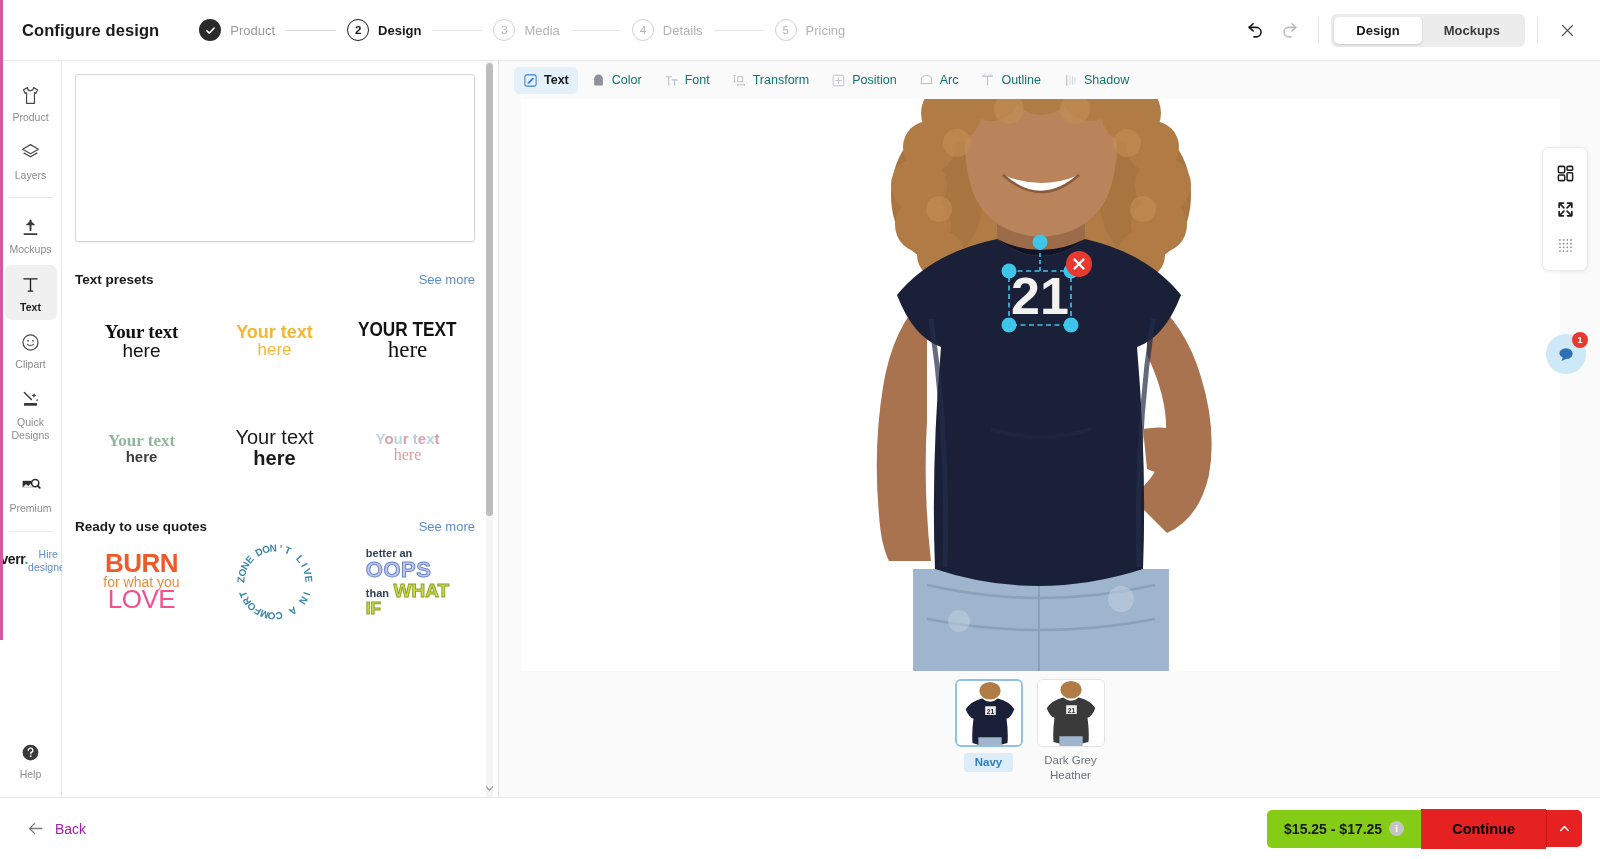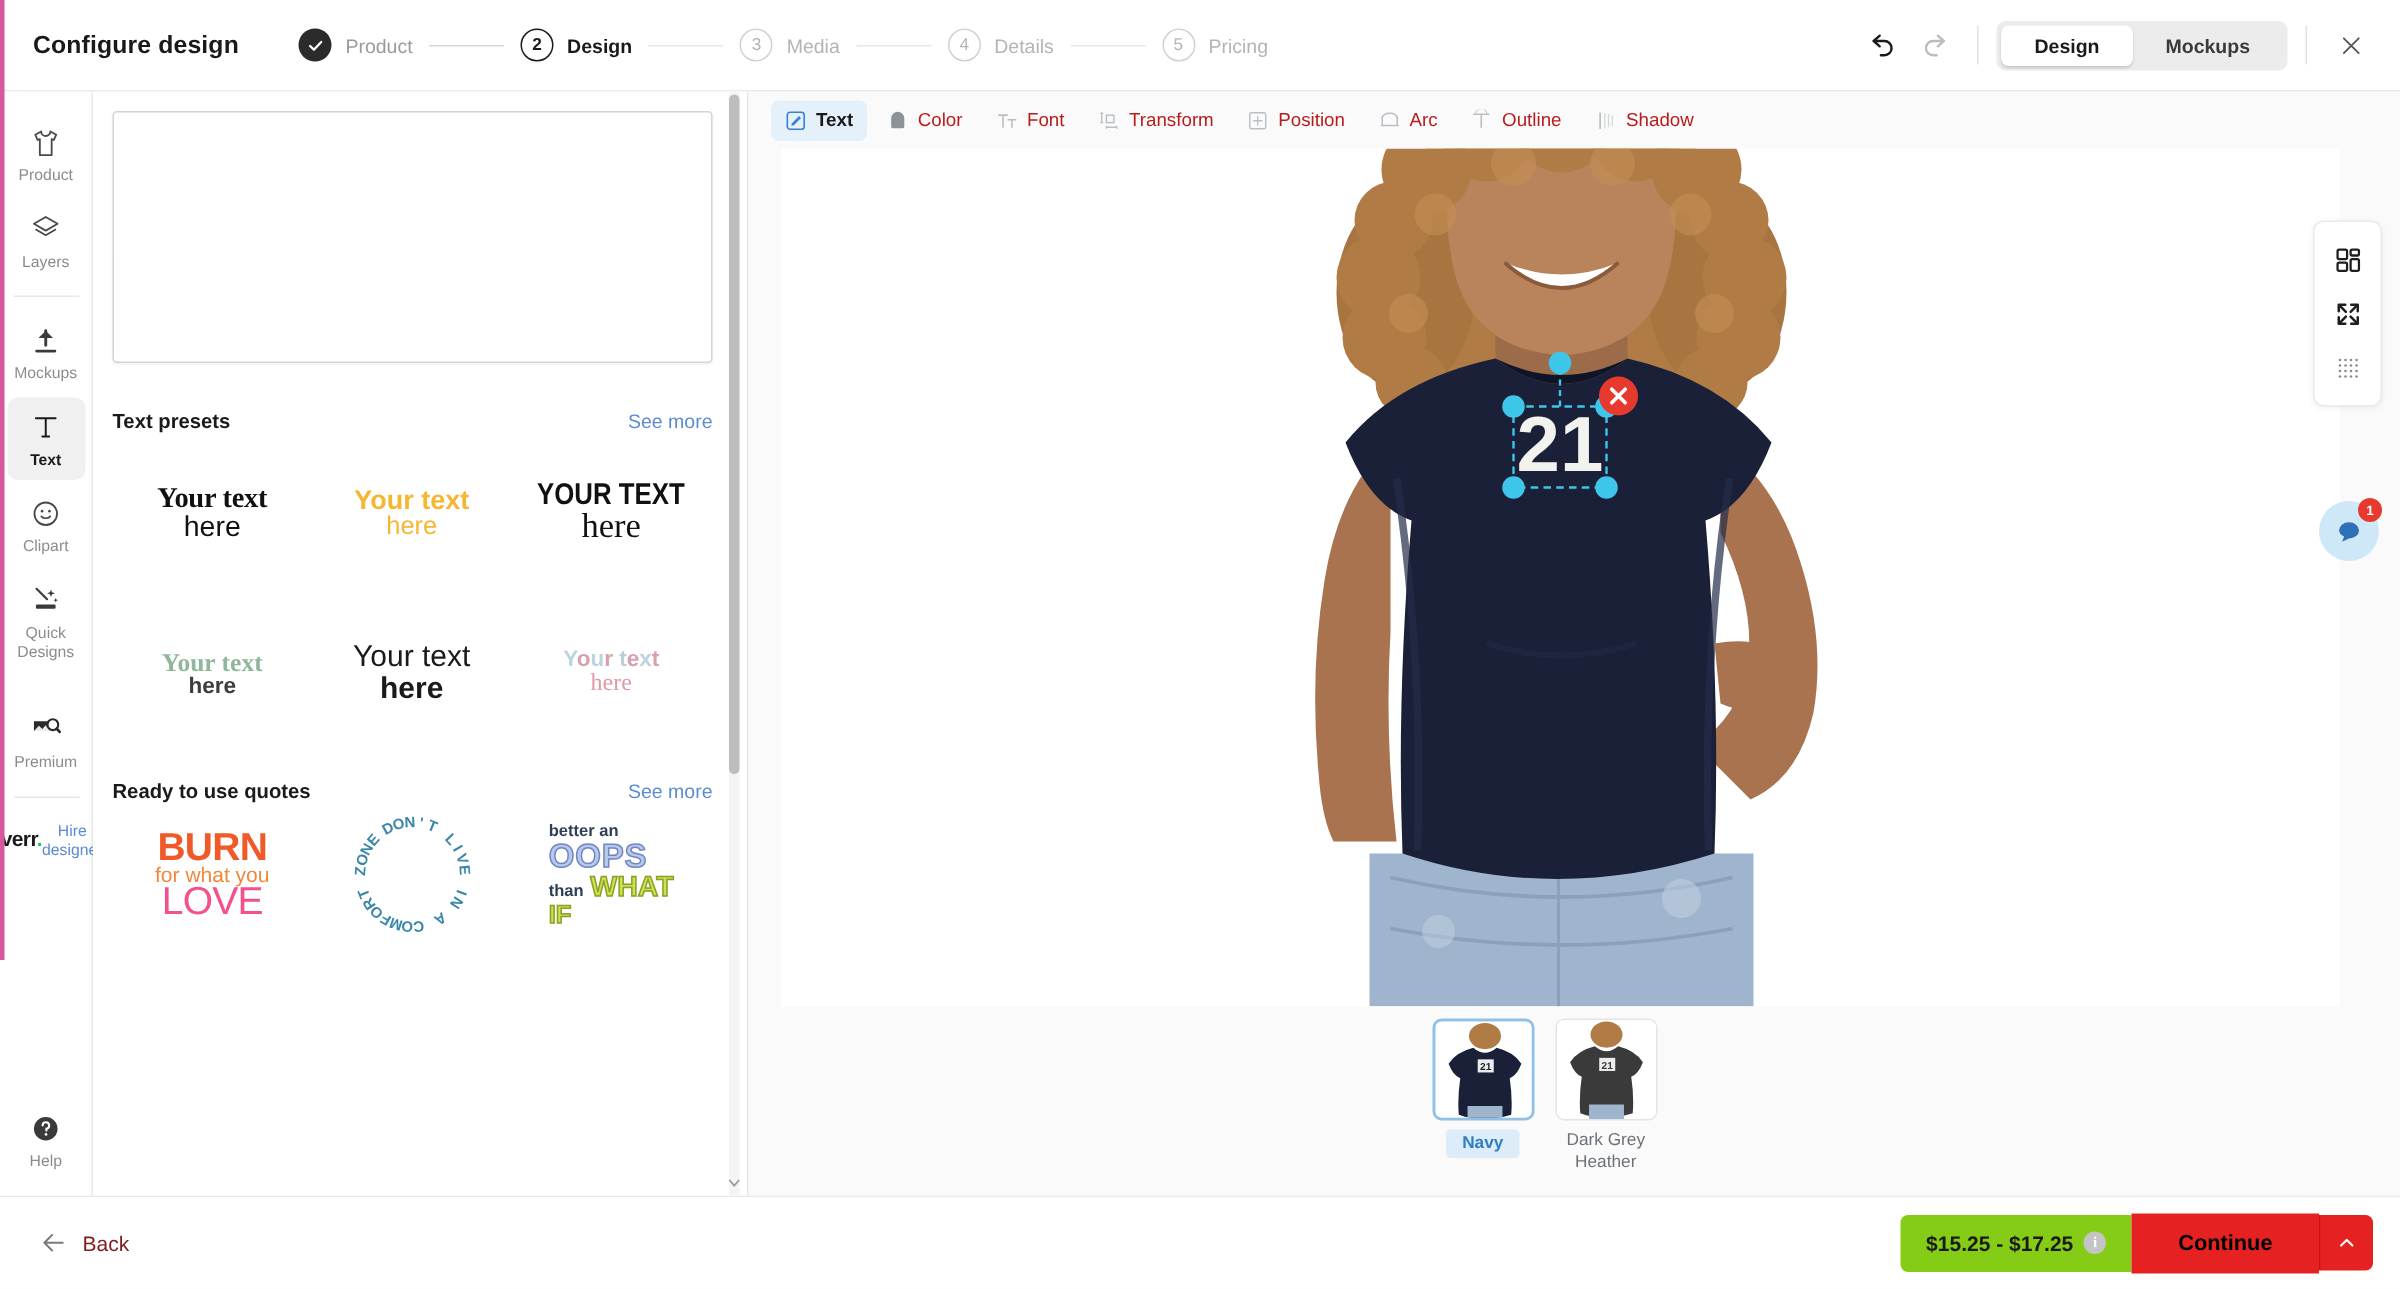--- a/index.html
+++ b/index.html
@@ -130,21 +130,21 @@
     background: #f4f4f4; }
   .panel-arrow { position: absolute; right: 2px; bottom: 2px; width: 13px; height: 13px;
     display: flex; align-items: center; justify-content: center; cursor: pointer; }
 
   
   .stage { flex: 1; background: #fafafa; position: relative; display: flex;
     flex-direction: column; min-width: 0; }
   .toolbar { height: 38px; flex: 0 0 38px; display: flex; align-items: center;
     padding-left: 15px; gap: 4px; }
   .tool { display: flex; align-items: center; gap: 6px; padding: 6px 9px; border-radius: 5px;
-    font-size: 12.5px; color: #b91c1c; cursor: default; }
+    font-size: 12.5px; color: #0f766e; cursor: default; }
   .tool.on { background: #e4f1fb; color: #1a1a1a; font-weight: 700; cursor: pointer; }
   .tool.on .ti { color: #3a7fd5; }
   .ti { display: flex; align-items: center; }
 
   .canvas-wrap { flex: 1; position: relative; padding: 0 22px 0 22px; min-height: 0; }
   .canvas { position: absolute; left: 22px; top: 0; right: 40px; height: 572px;
     background: #fff; overflow: hidden; }
   .mockup { position: absolute; left: 50%; top: 0; transform: translateX(-50%);
     width: 700px; height: 572px; }
 
@@ -169,21 +169,21 @@
   .thumb.sel { border: 2px solid #8fc0e8; }
   .thumb-lbl { font-size: 11.5px; color: #6d7278; margin-top: 6px; text-align: center;
     line-height: 1.3; }
   .thumb-lbl.sel { color: #2f7fc1; background: #dcecf8; border-radius: 3px; padding: 2px 11px;
     font-weight: 600; }
 
   
   .footer { height: 62px; flex: 0 0 62px; border-top: 1px solid #e8e8e8; display: flex;
     align-items: center; background: #fff; }
   .back { display: flex; align-items: center; gap: 10px; margin-left: 26px; font-size: 14px;
-    color: #7f1d1d; cursor: pointer; }
+    color: #a21caf; cursor: pointer; }
   .foot-right { margin-left: auto; display: flex; align-items: center; padding-right: 18px; }
   .price { background: #84cc16; border-radius: 5px 0 0 5px; padding: 11px 17px; font-size: 14px;
     font-weight: 700; color: #1a1a1a; display: flex; align-items: flex-start; gap: 7px; }
   .info-i { width: 15px; height: 15px; border-radius: 50%; background: #c4c4c4; color: #fff;
     font-size: 10px; font-weight: 700; display: flex; align-items: center; justify-content: center;
     font-family: "Liberation Serif", serif; cursor: pointer; }
   .cont { background: #e52121; color: #000000; font-size: 14.5px; font-weight: 700;
     padding: 12px 31px; cursor: pointer; }
   .cont-up { background: #e52121; color: #fff; border-left: 1px solid #c11; padding: 12px 11px;
     border-radius: 0 5px 5px 0; cursor: pointer; display: flex; align-items: center; }

